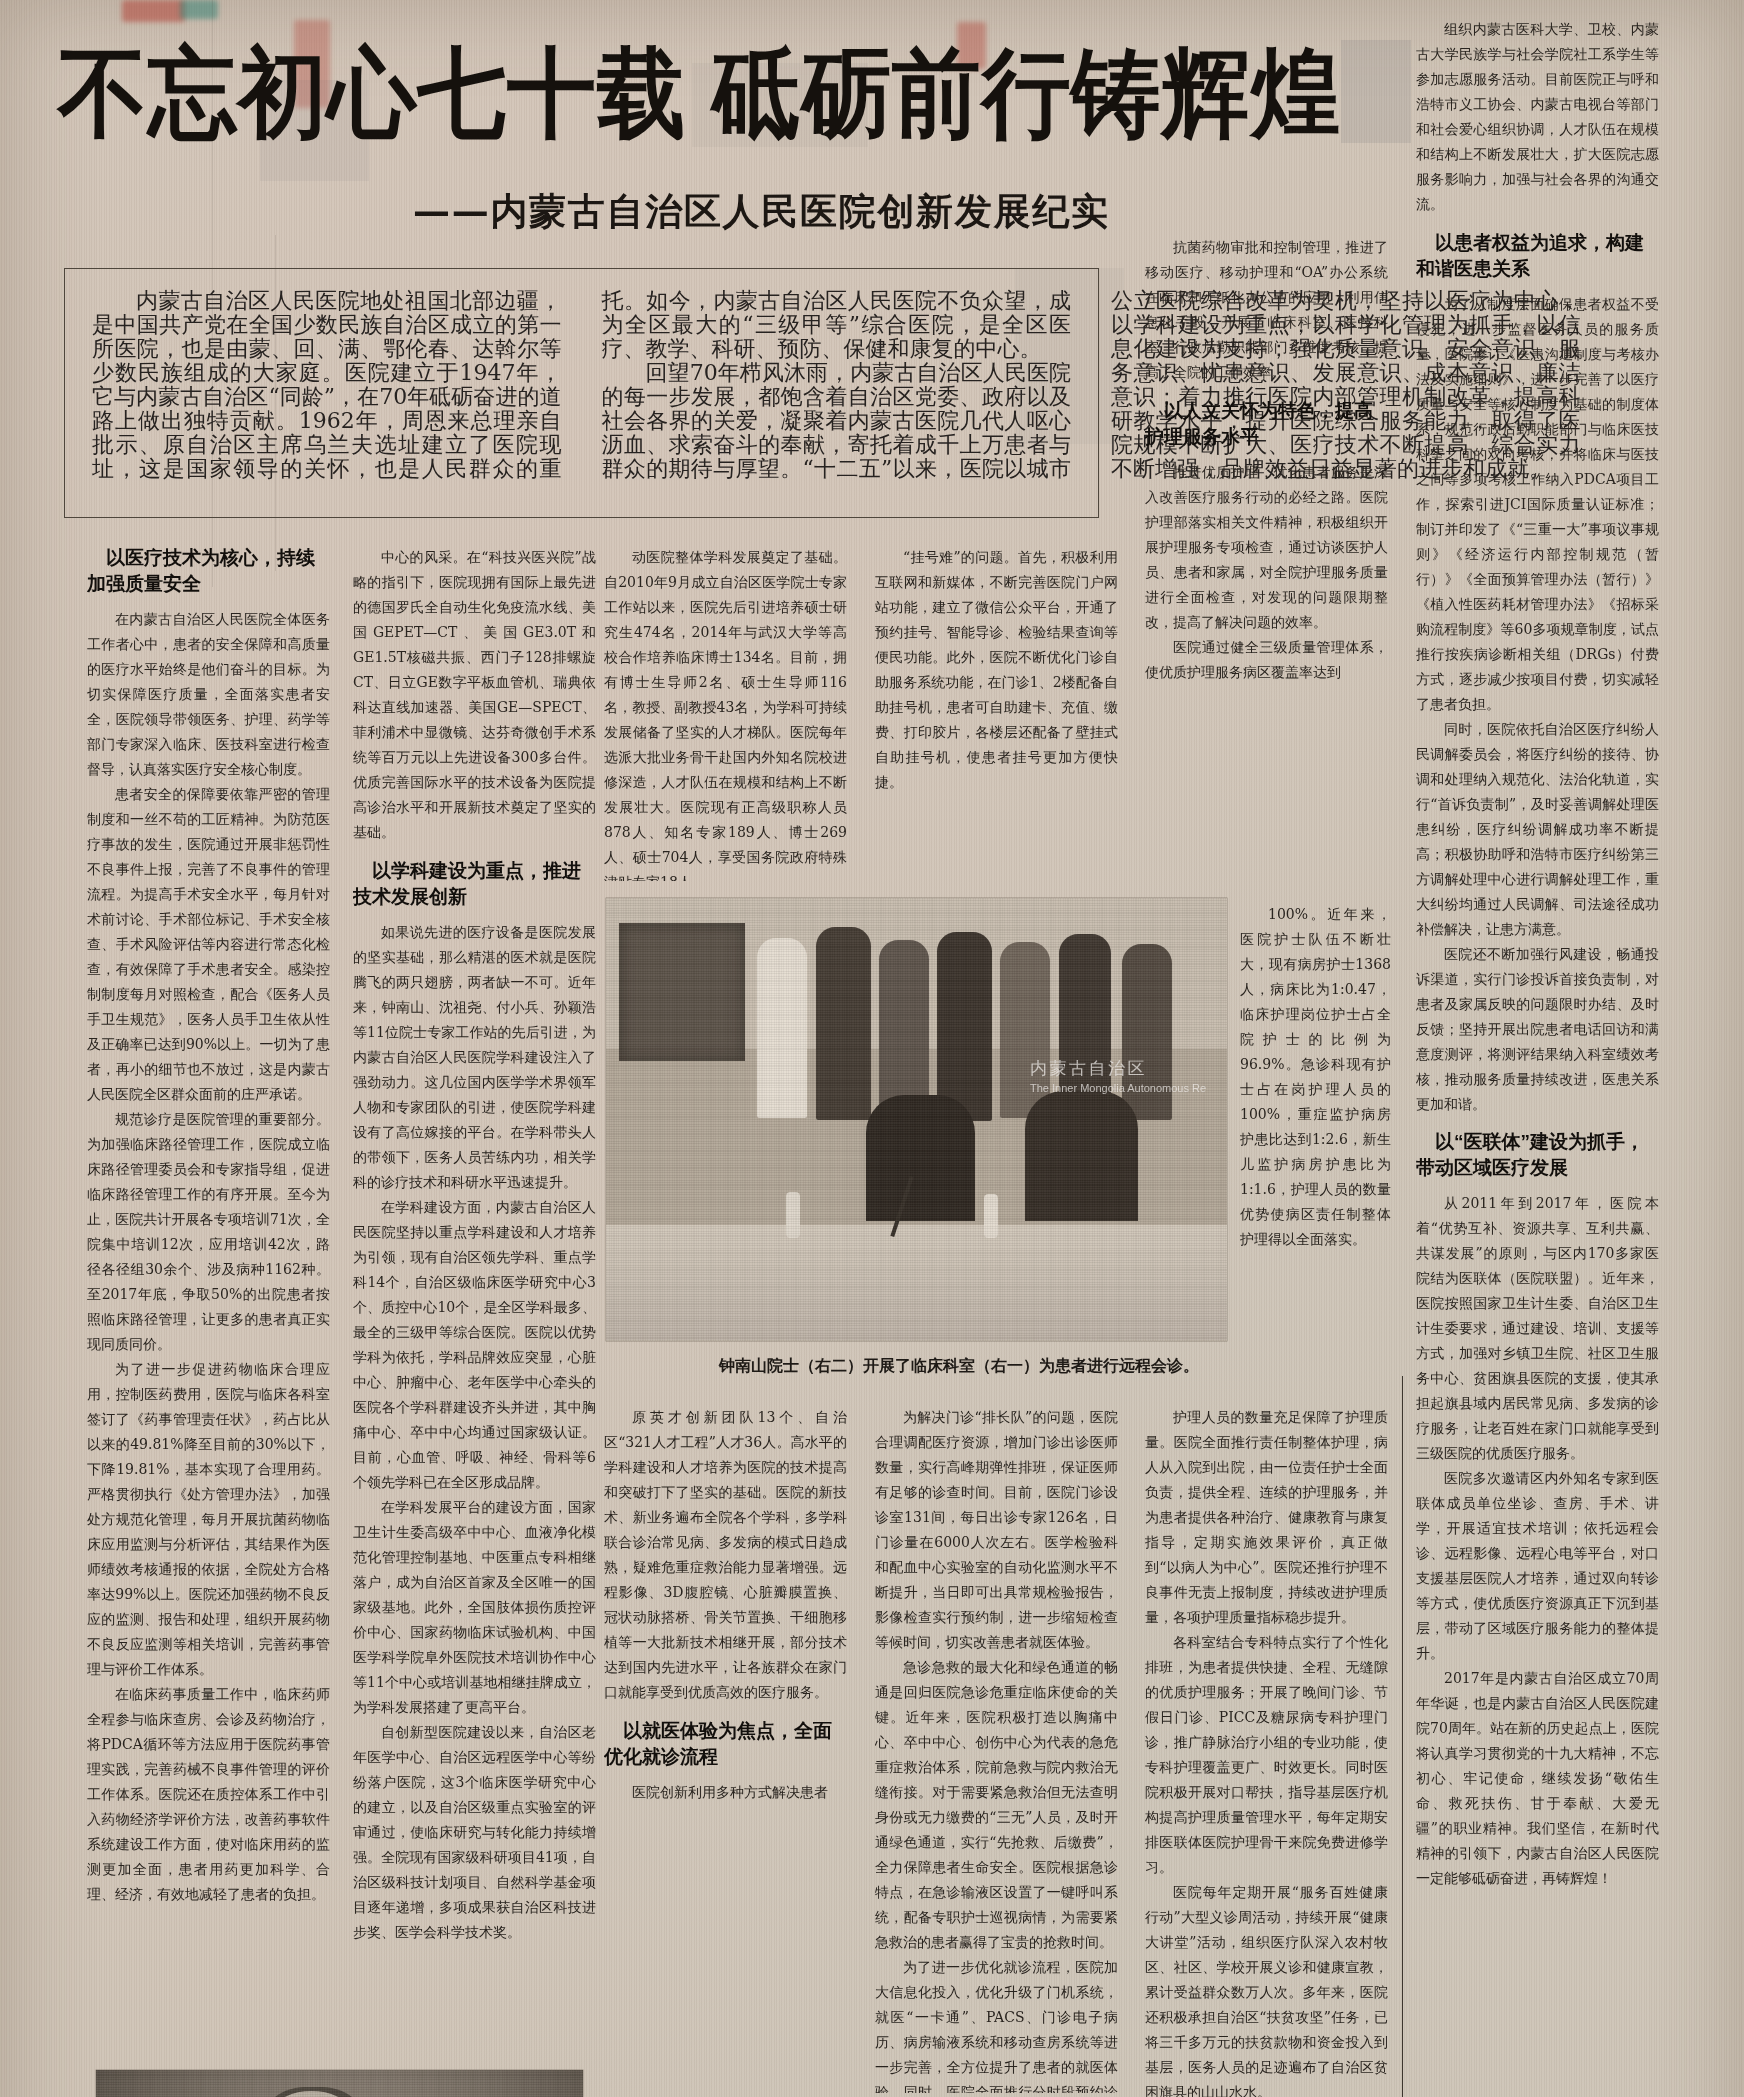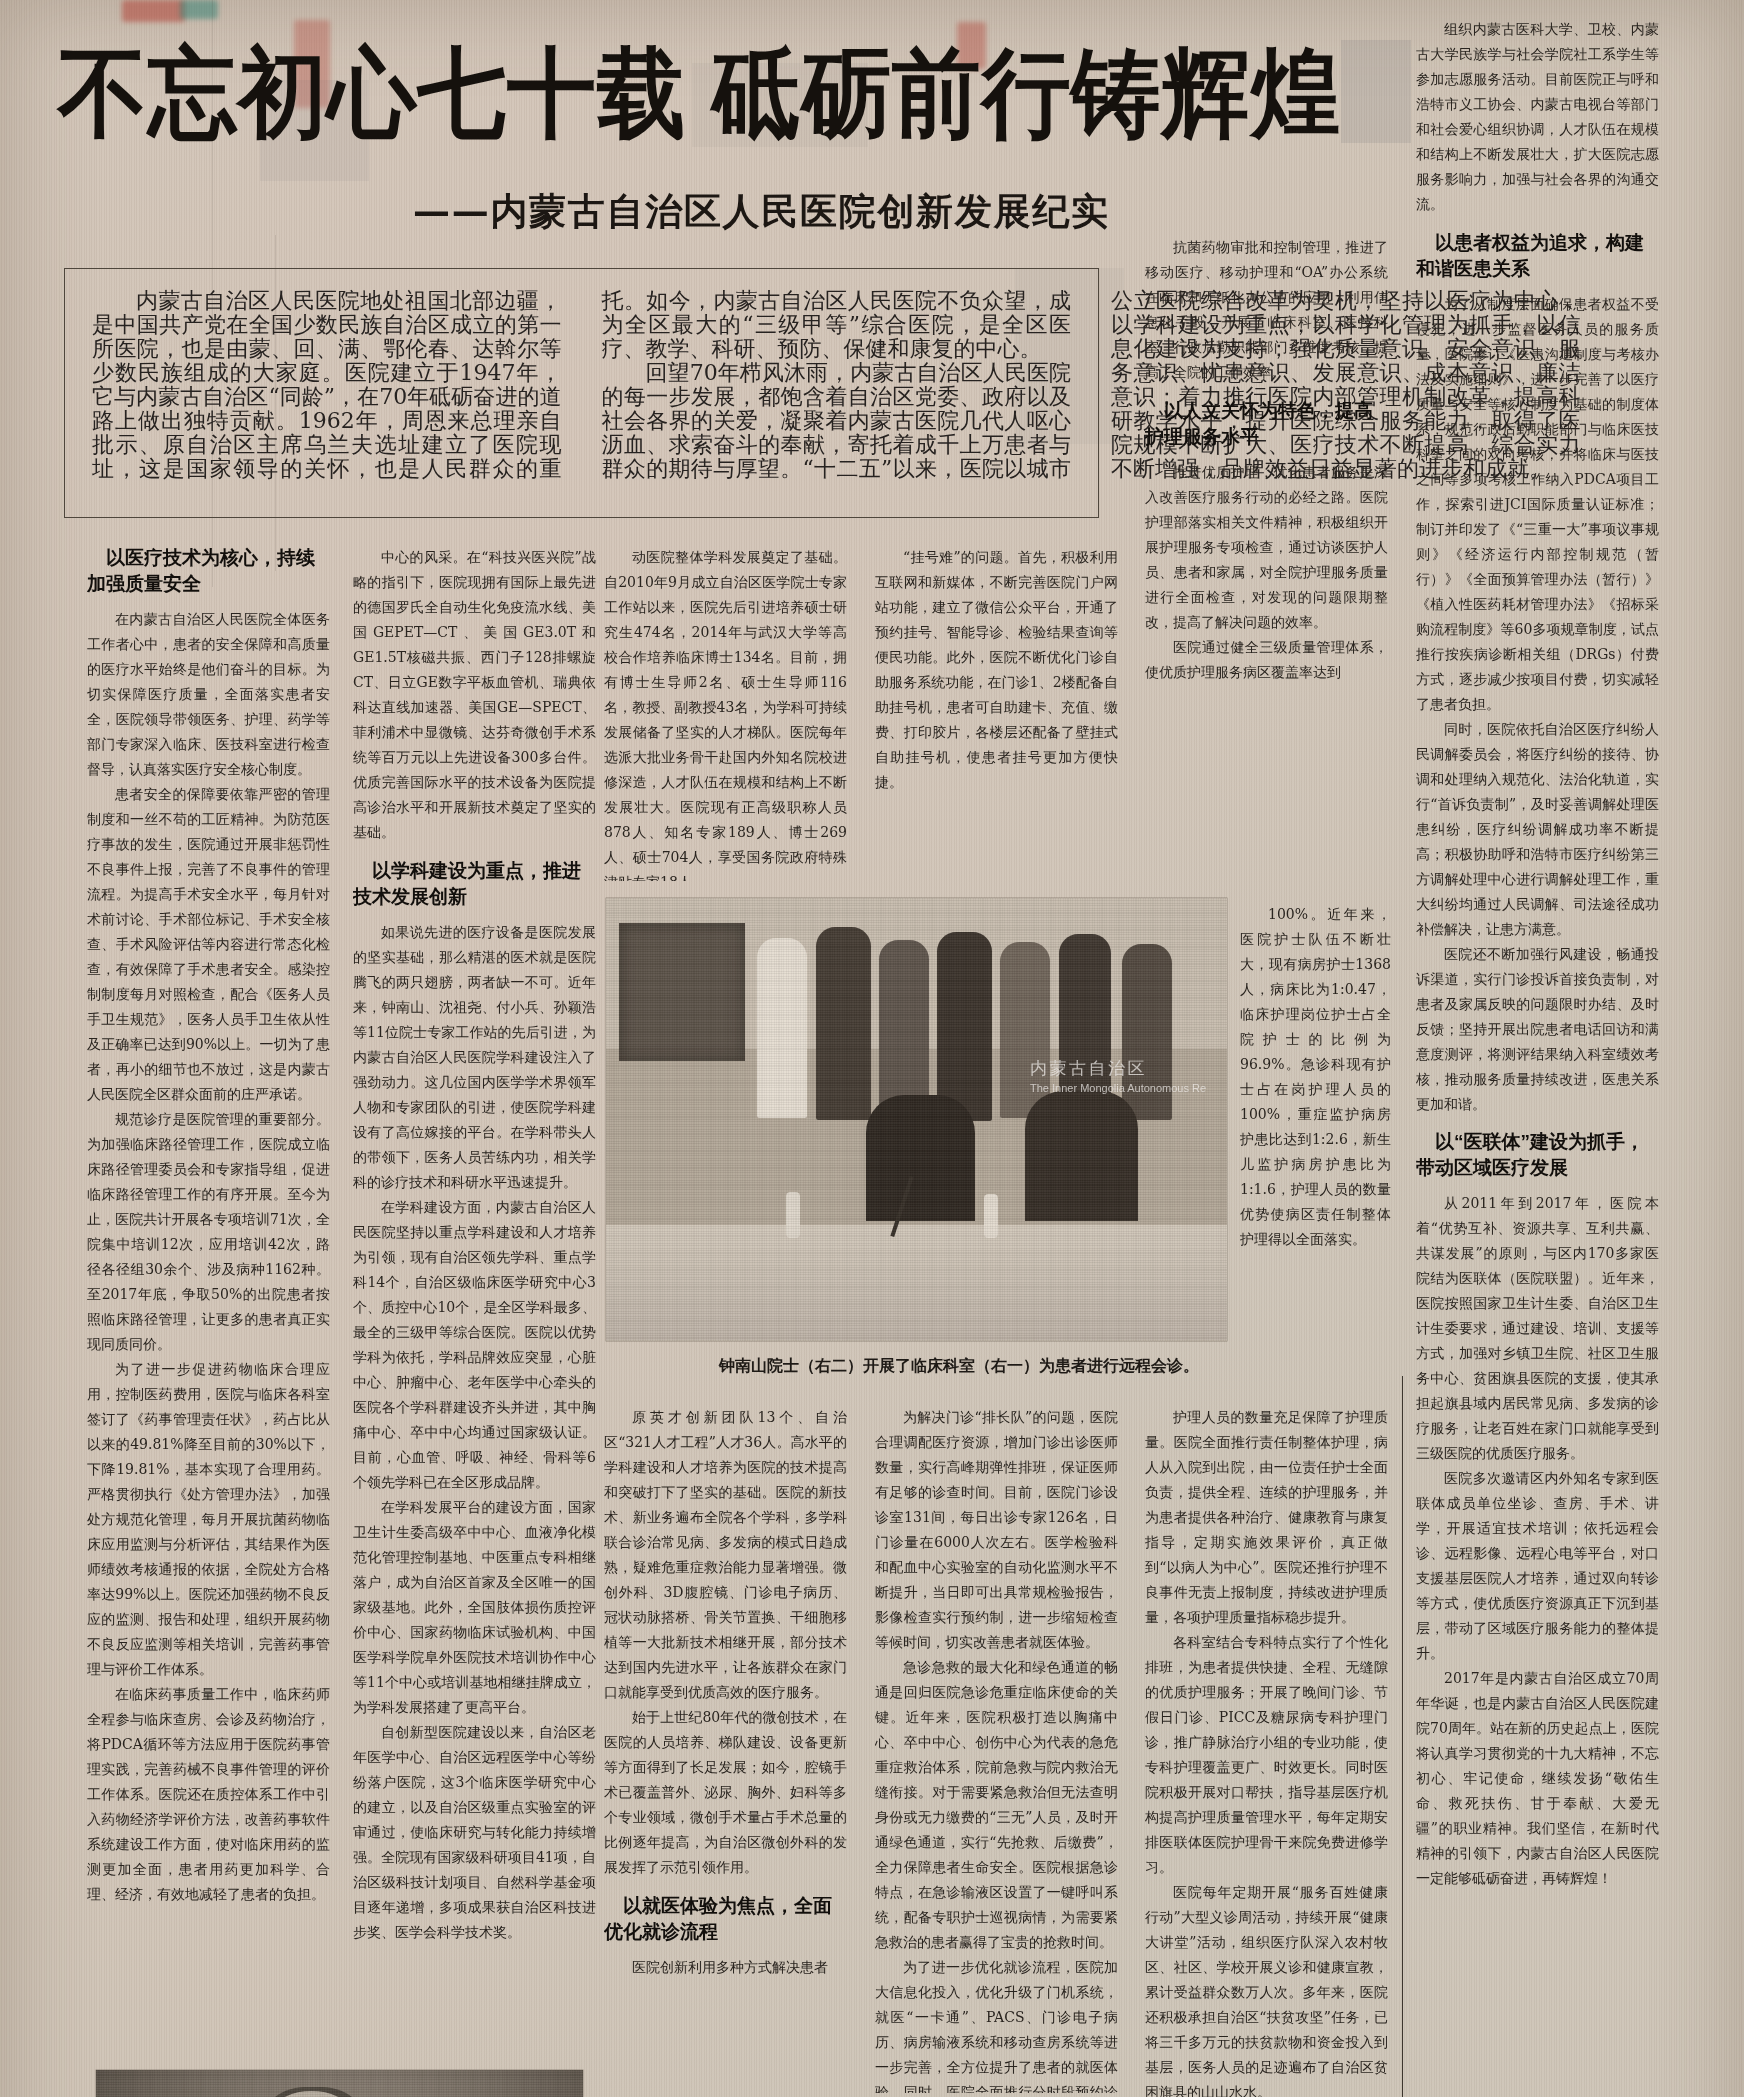--- a/index.html
+++ b/index.html
@@ -111,22 +111,21 @@
       <p>在学科发展平台的建设方面，国家卫生计生委高级卒中中心、血液净化模范化管理控制基地、中医重点专科相继落户，成为自治区首家及全区唯一的国家级基地。此外，全国肢体损伤质控评价中心、国家药物临床试验机构、中国医学科学院阜外医院技术培训协作中心等11个中心或培训基地相继挂牌成立，为学科发展搭建了更高平台。</p>
       <p>自创新型医院建设以来，自治区老年医学中心、自治区远程医学中心等纷纷落户医院，这3个临床医学研究中心的建立，以及自治区级重点实验室的评审通过，使临床研究与转化能力持续增强。全院现有国家级科研项目41项，自治区级科技计划项目、自然科学基金项目逐年递增，多项成果获自治区科技进步奖、医学会科学技术奖。</p>
     </div>
   <div class="col" style="left:604px;top:545px;height:336px;">
       <p>动医院整体学科发展奠定了基础。自2010年9月成立自治区医学院士专家工作站以来，医院先后引进培养硕士研究生474名，2014年与武汉大学等高校合作培养临床博士134名。目前，拥有博士生导师2名、硕士生导师116名，教授、副教授43名，为学科可持续发展储备了坚实的人才梯队。医院每年选派大批业务骨干赴国内外知名院校进修深造，人才队伍在规模和结构上不断发展壮大。医院现有正高级职称人员878人、知名专家189人、博士269人、硕士704人，享受国务院政府特殊津贴专家18人。</p>
     </div>
   <div class="col" style="left:875px;top:545px;height:336px;">
       <p>“挂号难”的问题。首先，积极利用互联网和新媒体，不断完善医院门户网站功能，建立了微信公众平台，开通了预约挂号、智能导诊、检验结果查询等便民功能。此外，医院不断优化门诊自助服务系统功能，在门诊1、2楼配备自助挂号机，患者可自助建卡、充值、缴费、打印胶片，各楼层还配备了壁挂式自助挂号机，使患者挂号更加方便快捷。</p>
     </div>
   <div class="col" style="left:604px;top:1405px;height:654px;">
-      <p>原英才创新团队13个、自治区“321人才工程”人才36人。高水平的学科建设和人才培养为医院的技术提高和突破打下了坚实的基础。医院的新技术、新业务遍布全院各个学科，多学科联合诊治常见病、多发病的模式日趋成熟，疑难危重症救治能力显著增强。微创外科、3D腹腔镜、门诊电子病历、冠状动脉搭桥、骨关节置换、干细胞移植等一大批新技术相继开展，部分技术达到国内先进水平，让各族群众在家门口就能享受到优质高效的医疗服务。</p>
-      <p>始于上世纪80年代的微创技术，在医院的人员培养、梯队建设、设备更新等方面得到了长足发展；如今，腔镜手术已覆盖普外、泌尿、胸外、妇科等多个专业领域，微创手术量占手术总量的比例逐年提高，为自治区微创外科的发展发挥了示范引领作用。</p>
+      <p>原英才创新团队13个、自治区“321人才工程”人才36人。高水平的学科建设和人才培养为医院的技术提高和突破打下了坚实的基础。医院的新技术、新业务遍布全院各个学科，多学科联合诊治常见病、多发病的模式日趋成熟，疑难危重症救治能力显著增强。远程影像、3D腹腔镜、心脏瓣膜置换、冠状动脉搭桥、骨关节置换、干细胞移植等一大批新技术相继开展，部分技术达到国内先进水平，让各族群众在家门口就能享受到优质高效的医疗服务。</p>
       <h3>以就医体验为焦点，全面优化就诊流程</h3>
       <p>医院创新利用多种方式解决患者</p>
     </div>
   <div class="col" style="left:875px;top:1405px;height:688px;">
       <p>为解决门诊“排长队”的问题，医院合理调配医疗资源，增加门诊出诊医师数量，实行高峰期弹性排班，保证医师有足够的诊查时间。目前，医院门诊设诊室131间，每日出诊专家126名，日门诊量在6000人次左右。医学检验科和配血中心实验室的自动化监测水平不断提升，当日即可出具常规检验报告，影像检查实行预约制，进一步缩短检查等候时间，切实改善患者就医体验。</p>
       <p>急诊急救的最大化和绿色通道的畅通是回归医院急诊危重症临床使命的关键。近年来，医院积极打造以胸痛中心、卒中中心、创伤中心为代表的急危重症救治体系，院前急救与院内救治无缝衔接。对于需要紧急救治但无法查明身份或无力缴费的“三无”人员，及时开通绿色通道，实行“先抢救、后缴费”，全力保障患者生命安全。医院根据急诊特点，在急诊输液区设置了一键呼叫系统，配备专职护士巡视病情，为需要紧急救治的患者赢得了宝贵的抢救时间。</p>
       <p>为了进一步优化就诊流程，医院加大信息化投入，优化升级了门机系统，就医“一卡通”、PACS、门诊电子病历、病房输液系统和移动查房系统等进一步完善，全方位提升了患者的就医体验。同时，医院全面推行分时段预约诊疗，预约时段精确到1小时以内，有效减少了患者院内等候的时间。</p>
     </div>
   <div class="col" style="left:1145px;top:235px;height:654px;">
       <p>抗菌药物审批和控制管理，推进了移动医疗、移动护理和“OA”办公系统在临床和无纸化办公中的应用；利用信息化手段，开展了临床科室、医技科室、行政后勤职能部门多维度考核，提高了全院的工作效率。</p>

